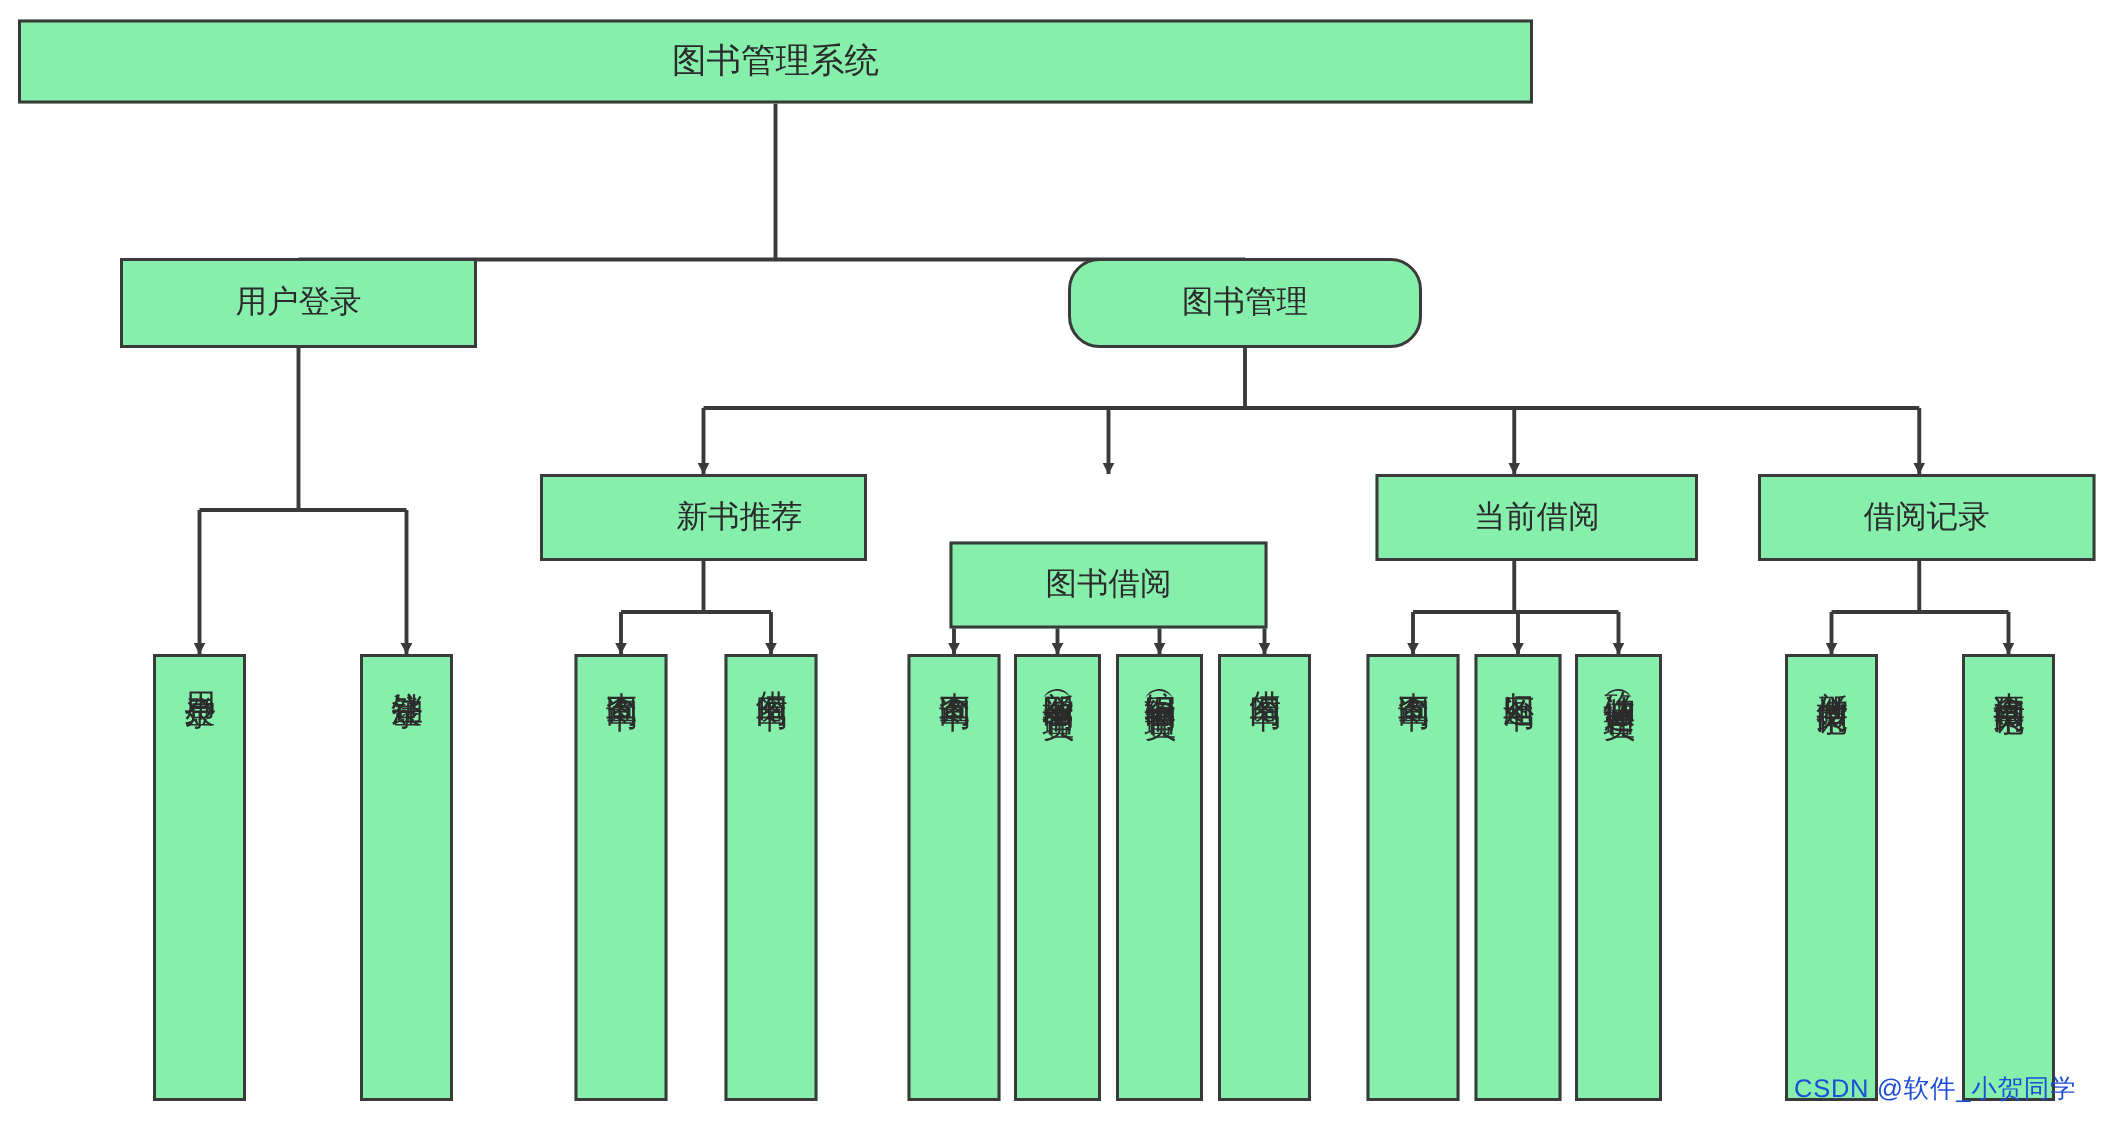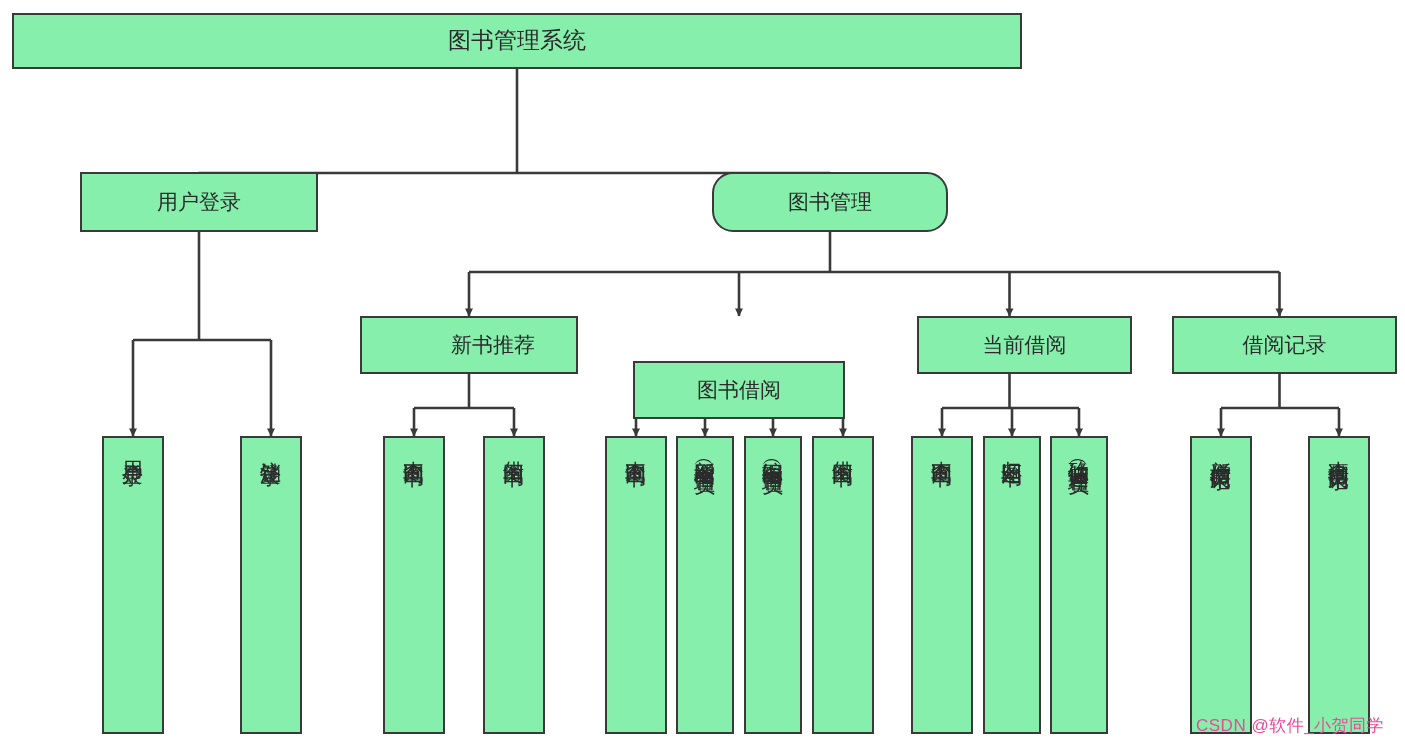--- a/index.html
+++ b/index.html
@@ -58,21 +58,21 @@
     line-height: 1;
   }
   .node.title .label   { font-size: 23px; }
   .node.level1 .label  { font-size: 21px; }
   .node.level2 .label  { font-size: 21px; }
   .node.vert .label    { font-size: 21px; }
 
   .watermark {
     position: absolute;
     font-size: 17px;
-    color: #ec4899;
+    color: #1d4ed8;
     letter-spacing: 0.5px;
     white-space: nowrap;
     user-select: none;
   }
 </style>
 </head>
 <body>
 
 <div id="diagram-root">
 

